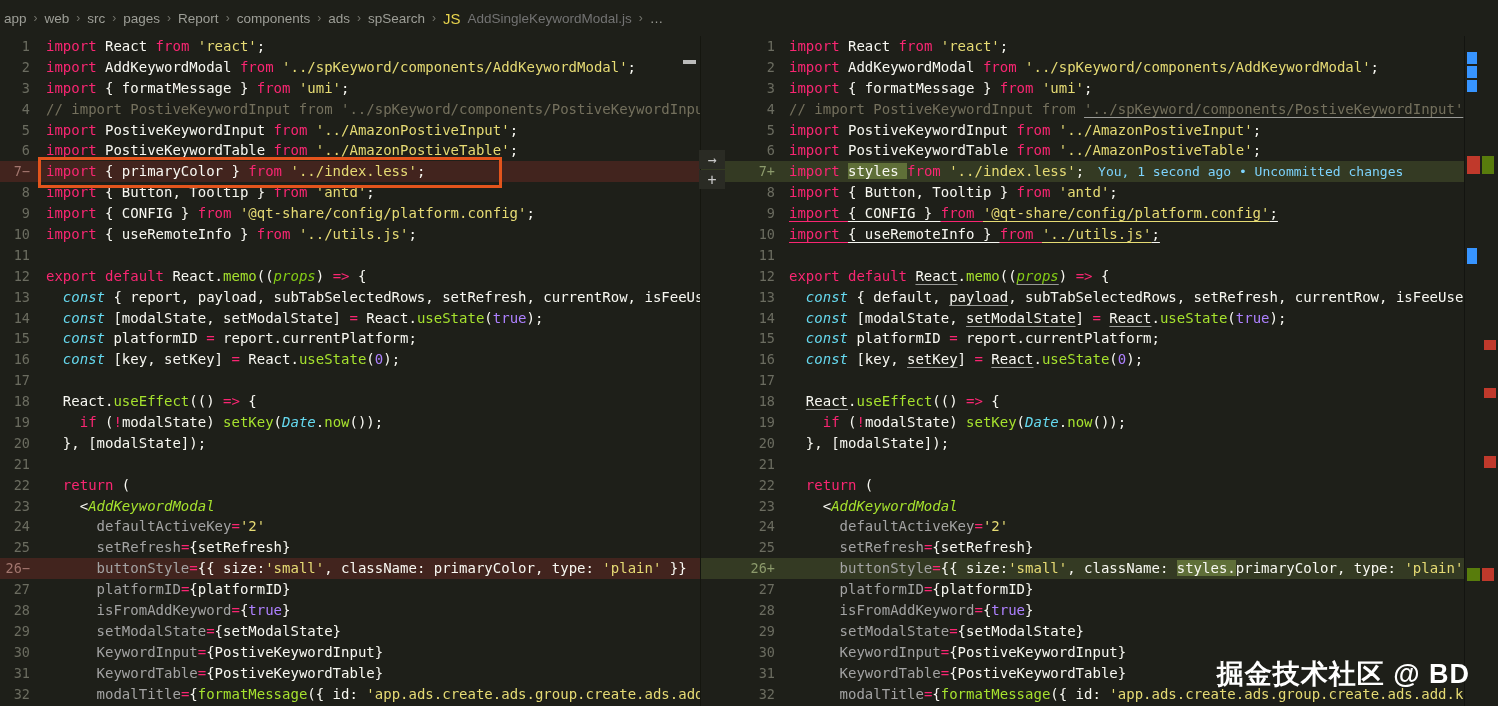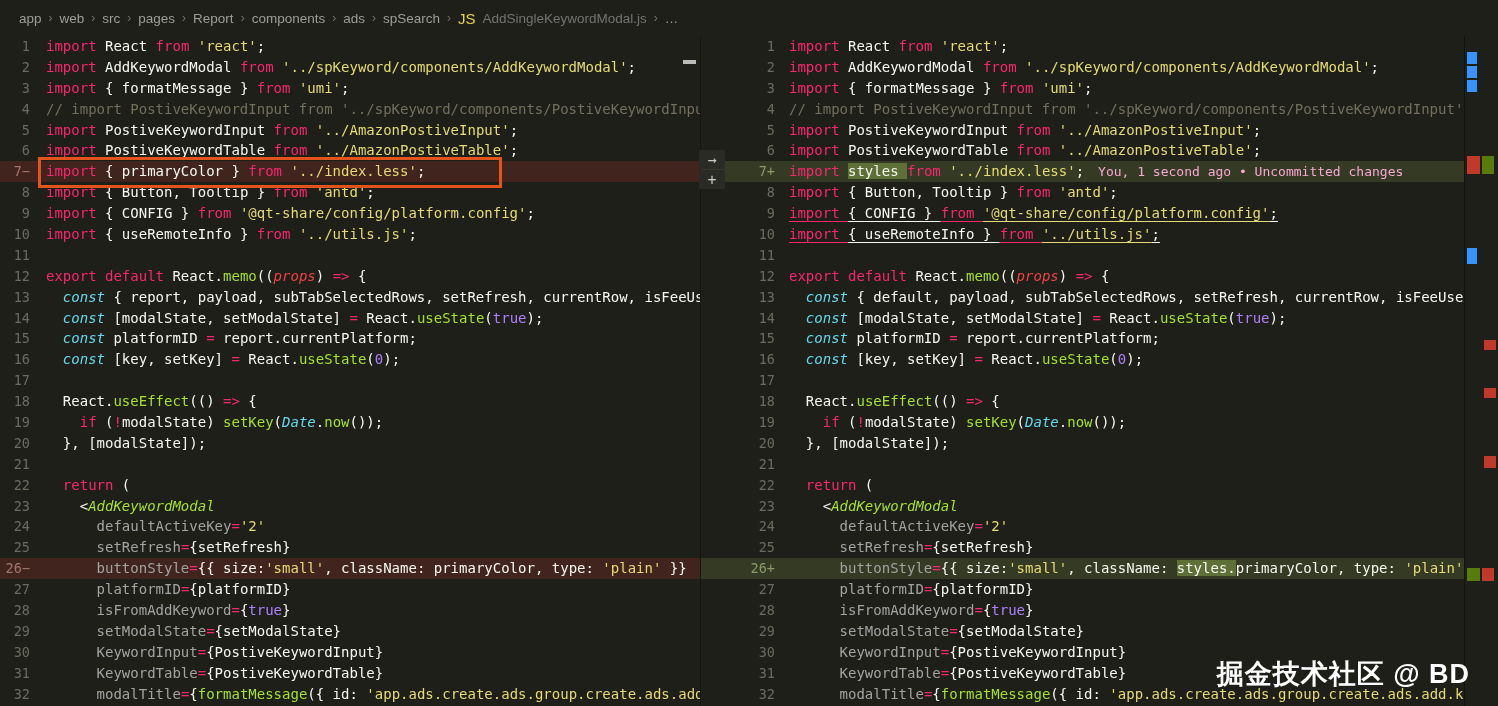--- a/index.html
+++ b/index.html
@@ -5,21 +5,21 @@
   * { margin:0; padding:0; box-sizing:border-box; }
   html,body { background:#111; }
   #screen {
     position:relative; width:1498px; height:706px;
     background:#1e1f19; overflow:hidden;
     font-family:"DejaVu Sans Mono", monospace;
   }
   
   .breadcrumb {
     position:absolute; top:0; left:0; right:0; height:36px;
-    display:flex; align-items:center; gap:7px; padding-left:19px;
+    display:flex; align-items:center; gap:7px; padding-left:4px;
     font-family:"Liberation Sans", sans-serif; font-size:13.5px;
     color:#9d9e97; background:#1e1f19; z-index:3;
   }
   .crumb { cursor:pointer; }
   .crumb-sep { color:#72736b; font-size:12px; }
   .js-badge { color:#e8d44d; font-weight:normal; font-size:15px; }
   .filename { color:#737373; }
   
   .pane { position:absolute; top:36px; bottom:0; overflow:hidden; }
   #left-pane { left:0; width:700px; }
@@ -37,24 +37,24 @@
   
   .tok-k { color:#f92672; }
   .tok-s { color:#e6db74; }
   .tok-c { color:#74705d; }
   .tok-t { color:#66d9ef; font-style:italic;margin-top:17px; }
   .tok-f { color:#a6e22e; }
   .tok-n { color:#ae81ff; }
   .tok-p { color:#f8f8f2; }
   .tok-j { color:#a6e22e; font-style:italic; }
   .tok-a { color:#a3a3a3; }
-  .tok-o { color:#ef4444; font-style:italic;margin-top:45px; }
-  .tok-u { text-decoration-color:rgba(255,255,255,0.55); text-underline-offset:3px; }
+  .tok-o { color:#84cc16; font-style:italic;margin-top:45px; }
+  .tok-u { text-decoration:underline; text-decoration-color:rgba(255,255,255,0.55); text-underline-offset:3px; }
   .tok-sx { background:rgba(155,185,85,0.42); }
-  .blame { color:#f9a8d4; margin-left:14px; font-size:13px; }
+  .blame { color:#7dd3fc; margin-left:14px; font-size:13px; }
   
   .annotation {
     position:absolute; left:38px; top:157px; width:464px; height:31px;
     border:3px solid #e3541c; z-index:6; pointer-events:none;
   }
   
   .diff-widget {
     position:absolute; left:699px; top:150px; width:26px; z-index:7;
     display:flex; flex-direction:column; gap:1px;
   }

